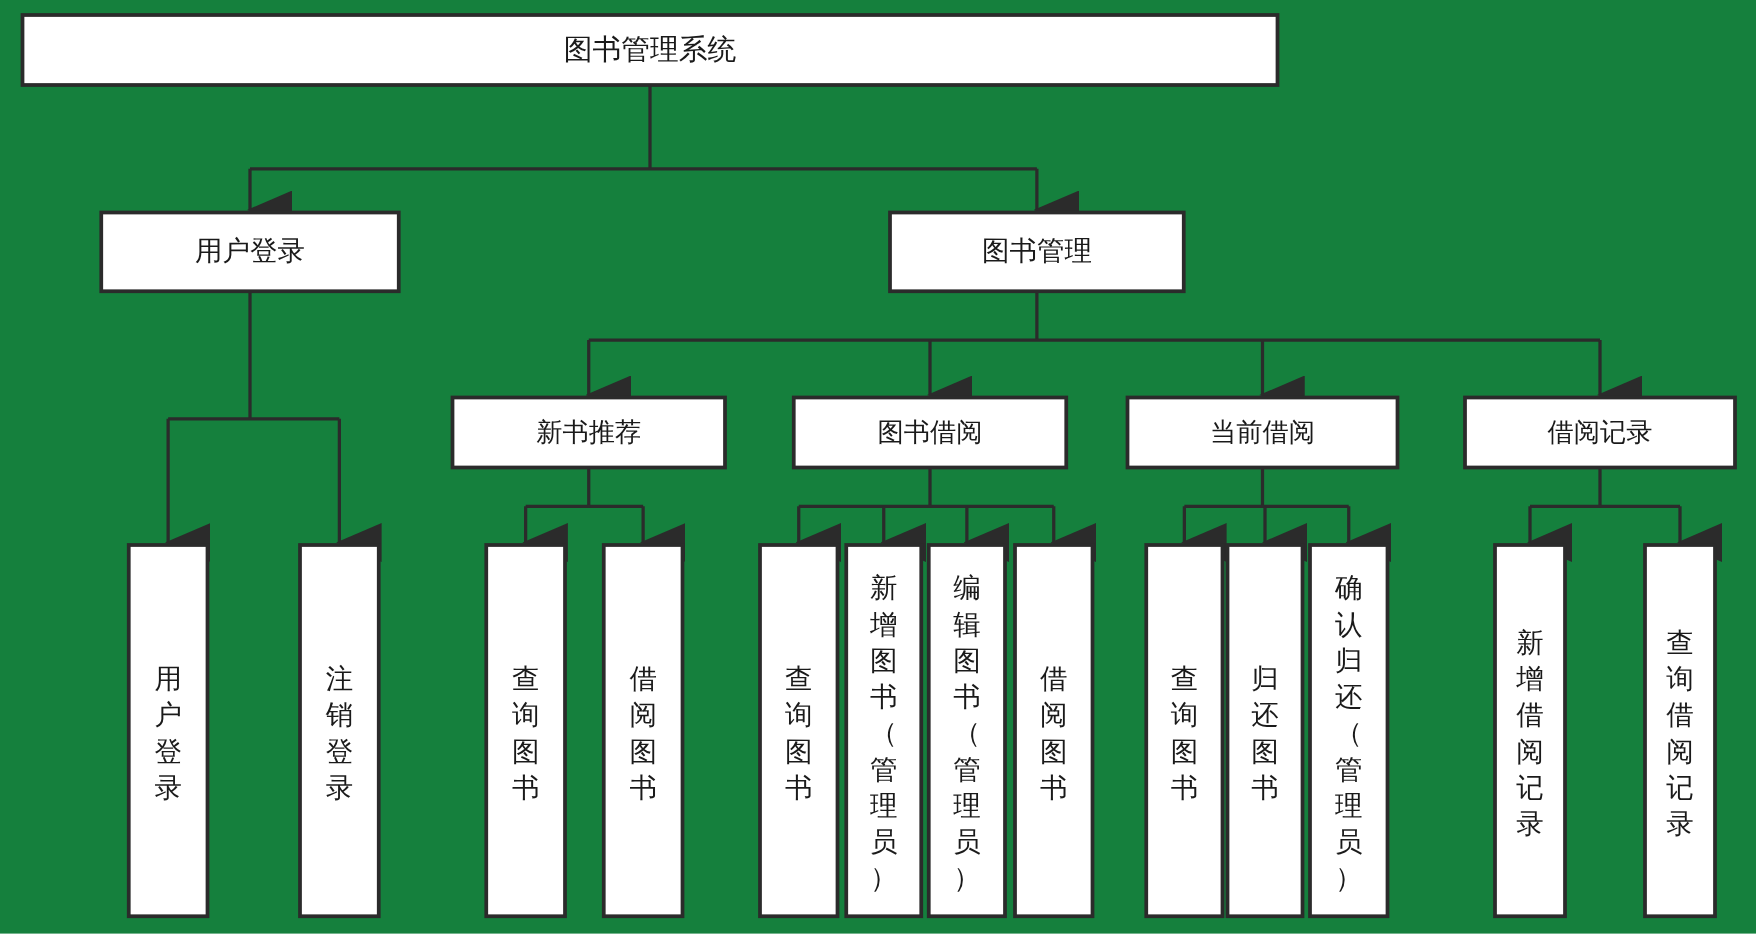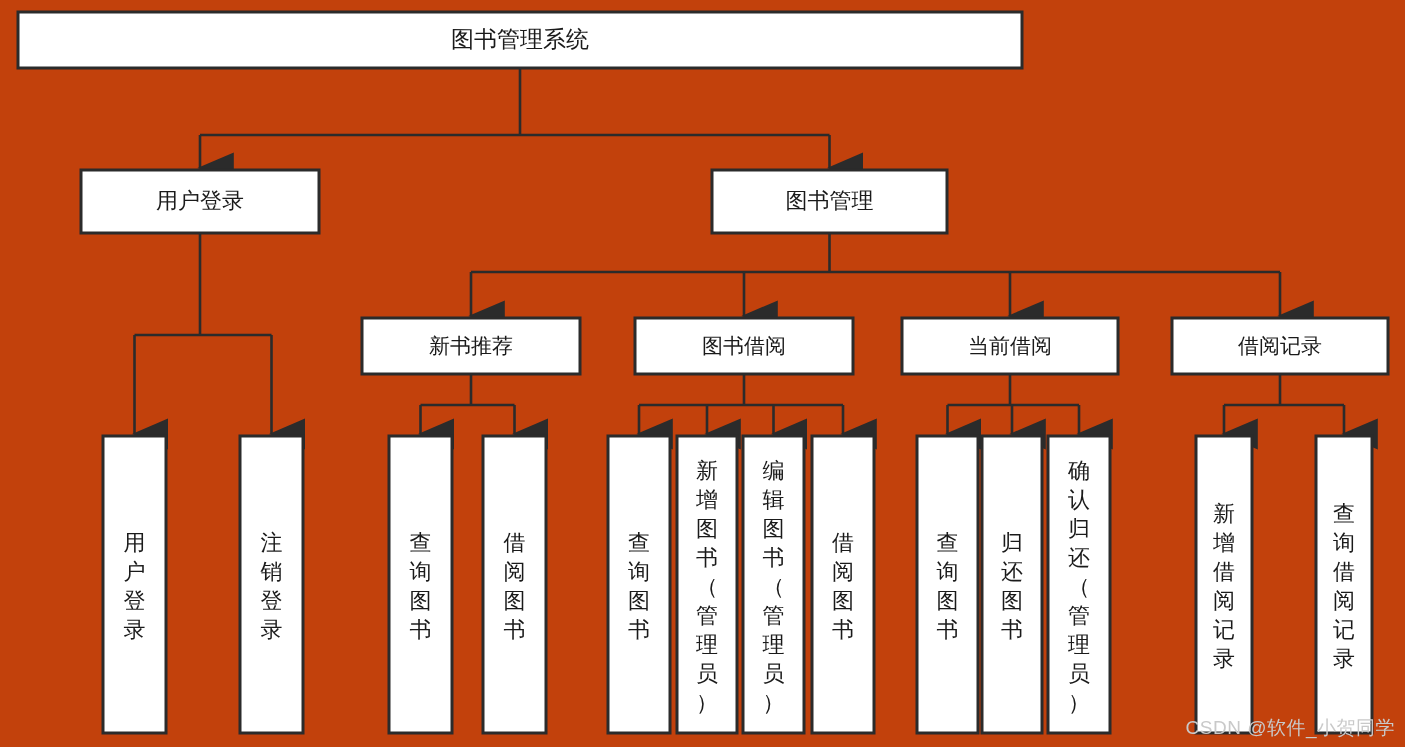--- a/index.html
+++ b/index.html
@@ -1,21 +1,21 @@
 <!DOCTYPE html>
 <html><head>
 <meta charset="utf-8">
 <title>图书管理系统 结构图</title>
 <style>
   html,body{margin:0;padding:0;background:#ffffff;}
   body{
     font-family:"Liberation Sans","DejaVu Sans",sans-serif;
     width:1405px;height:747px;overflow:hidden;
   }
-  #diagram-root{position:relative;width:1405px;height:747px;background:#c2410c;}
+  #diagram-root{position:relative;width:1405px;height:747px;background:#15803d;}
   svg#tree-svg{position:absolute;left:0;top:0;width:1405px;height:747px;display:block;}
 
   .node-box{
     fill:#ffffff;
     stroke:#2b2b2b;
     stroke-width:3;
   }
   .node-label{
     fill:#1a1a1a;
     font-family:"Liberation Sans","DejaVu Sans",sans-serif;
@@ -168,14 +168,13 @@
           <rect x="1196" y="436" width="56" height="297" class="node-box"></rect>
           <text class="node-label" x="1224" y="521.28" font-size="22"><tspan x="1224" dy="0" text-anchor="middle" dominant-baseline="alphabetic">新</tspan><tspan x="1224" dy="29" text-anchor="middle" dominant-baseline="alphabetic">增</tspan><tspan x="1224" dy="29" text-anchor="middle" dominant-baseline="alphabetic">借</tspan><tspan x="1224" dy="29" text-anchor="middle" dominant-baseline="alphabetic">阅</tspan><tspan x="1224" dy="29" text-anchor="middle" dominant-baseline="alphabetic">记</tspan><tspan x="1224" dy="29" text-anchor="middle" dominant-baseline="alphabetic">录</tspan></text>
         </g>
         <g>
           <rect x="1316" y="436" width="56" height="297" class="node-box"></rect>
           <text class="node-label" x="1344" y="521.28" font-size="22"><tspan x="1344" dy="0" text-anchor="middle" dominant-baseline="alphabetic">查</tspan><tspan x="1344" dy="29" text-anchor="middle" dominant-baseline="alphabetic">询</tspan><tspan x="1344" dy="29" text-anchor="middle" dominant-baseline="alphabetic">借</tspan><tspan x="1344" dy="29" text-anchor="middle" dominant-baseline="alphabetic">阅</tspan><tspan x="1344" dy="29" text-anchor="middle" dominant-baseline="alphabetic">记</tspan><tspan x="1344" dy="29" text-anchor="middle" dominant-baseline="alphabetic">录</tspan></text>
         </g>
       </g>
   </svg>
 
-  <div class="watermark">CSDN @软件_小贺同学</div>
 </div>
 
 </body></html>

